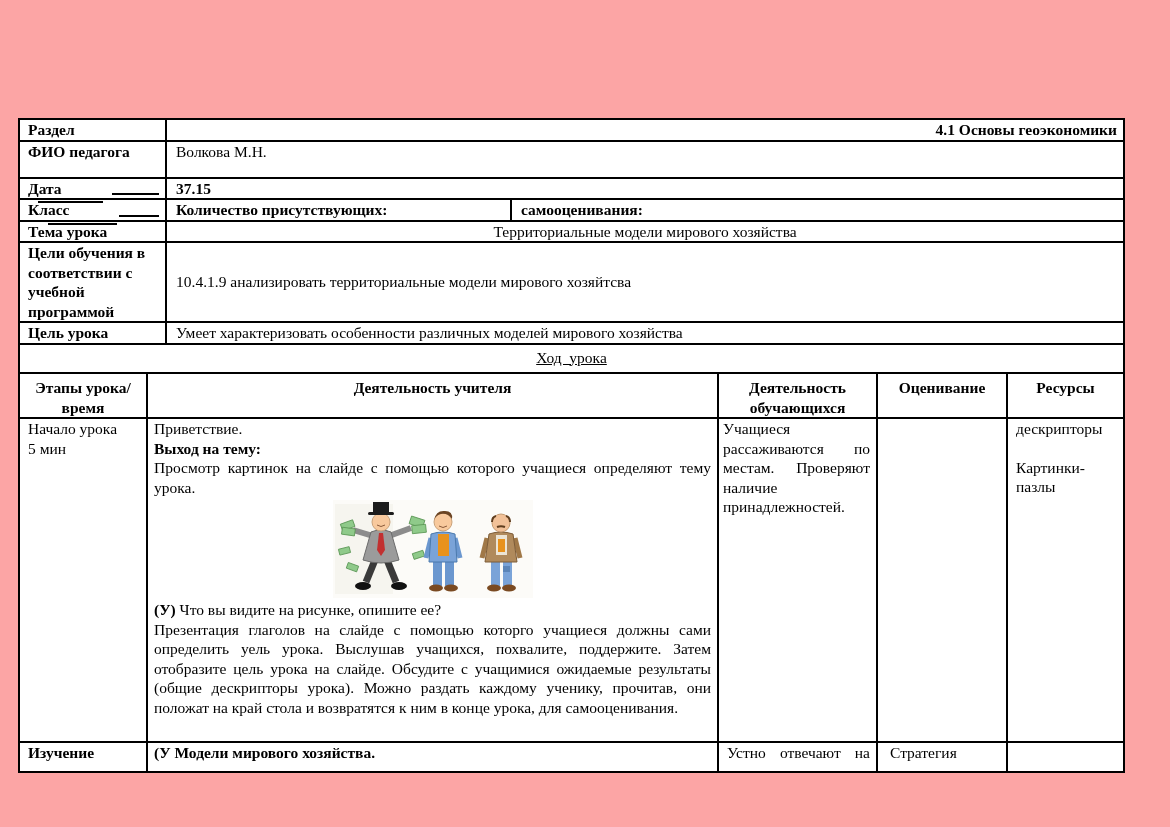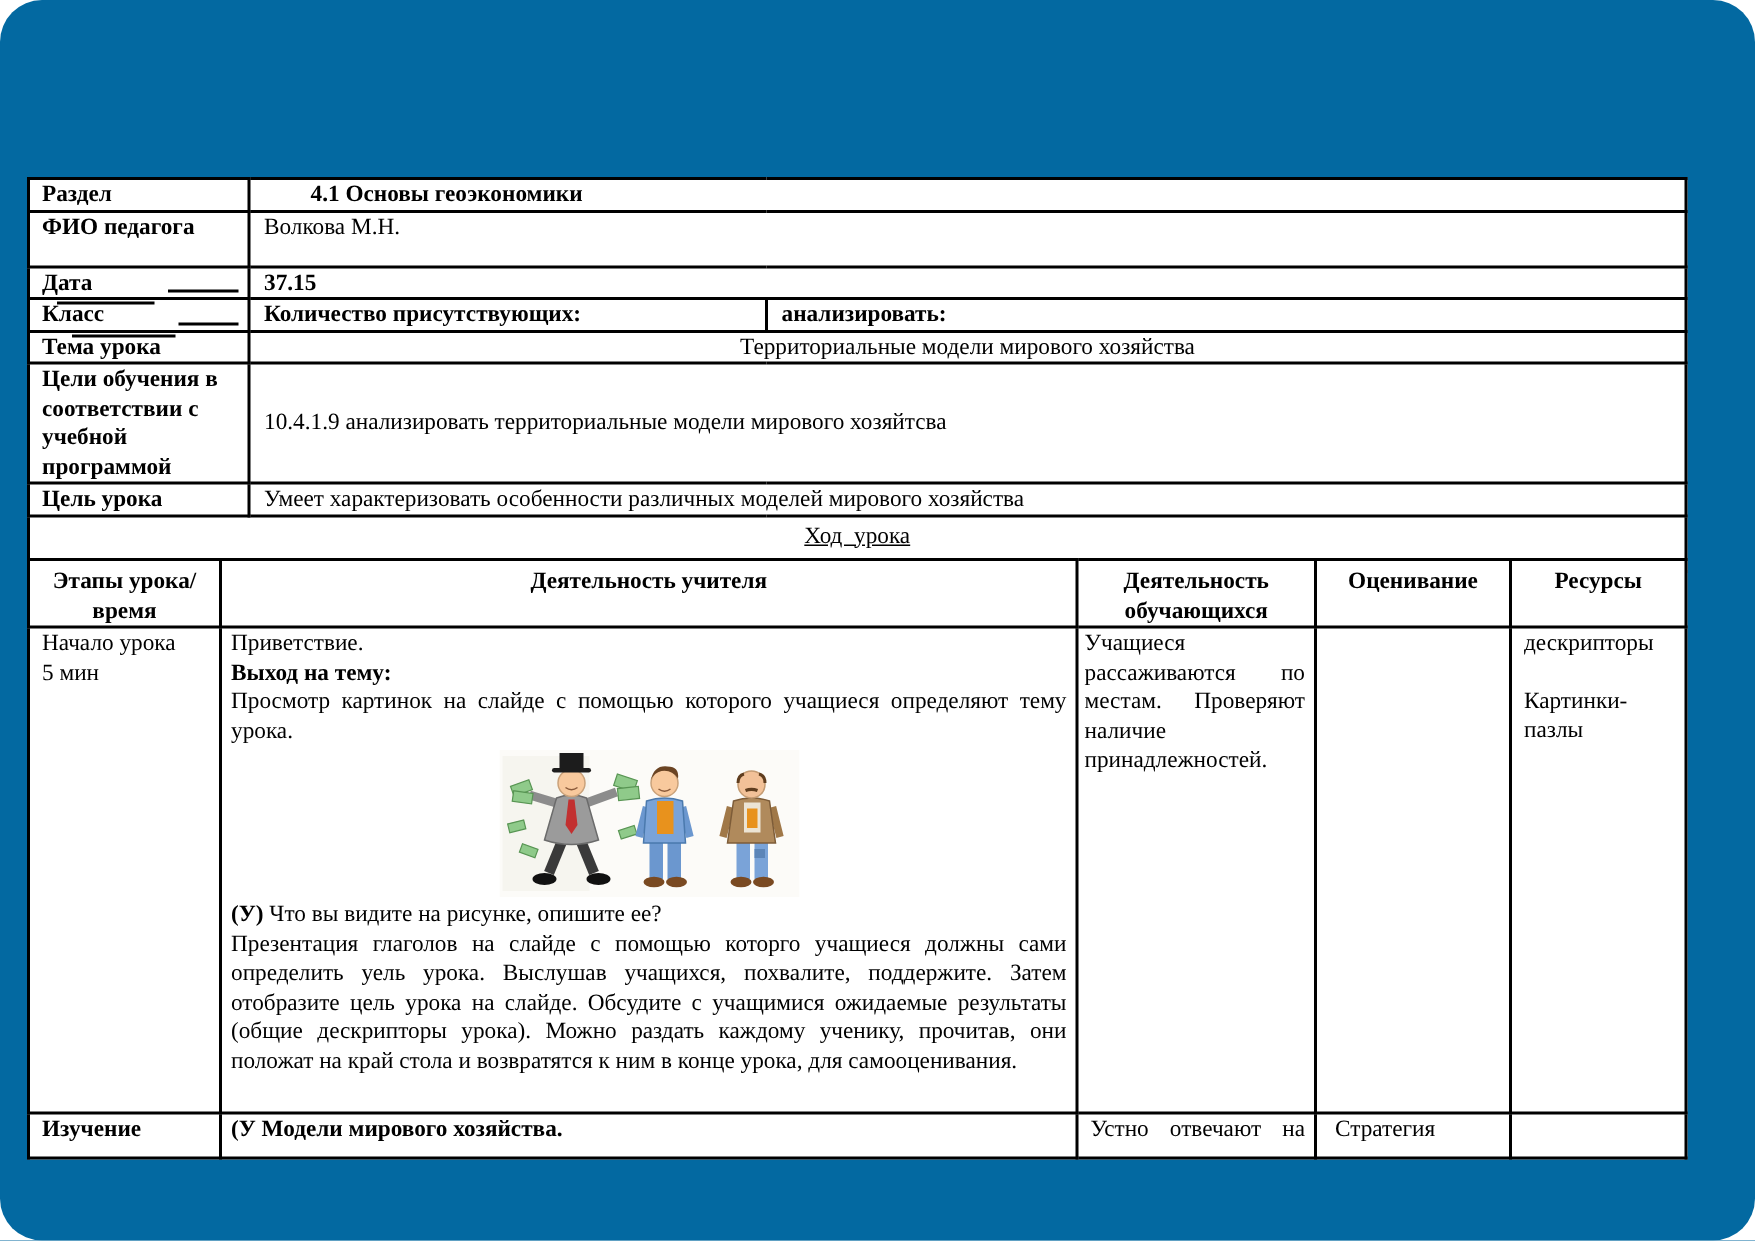--- a/index.html
+++ b/index.html
@@ -1,32 +1,32 @@
 <!DOCTYPE html>
 <html><head>
 <meta charset="utf-8">
 <style>
   html,body{margin:0;padding:0;}
   body{
     width:1170px;height:827px;background:#ffffff;overflow:hidden;
     font-family:"Liberation Serif", serif;color:#000;
     font-size:15.5px;line-height:19.5px;
   }
-  .doc{position:relative;width:1170px;height:827px;background:#0369a1;border-radius:28px;}
+  .doc{position:relative;width:1170px;height:827px;background:#fca5a5;}
   table{border-collapse:collapse;table-layout:fixed;position:absolute;background:#fff;}
   .t1{left:18px;top:118px;width:1105px;}
   .t2{left:18px;top:372px;width:1105px;}
   td,th{border:2px solid #000;padding:0 6px;vertical-align:top;position:relative;overflow:hidden;}
   .b{font-weight:bold;}
   .lbl{font-weight:bold;padding-left:8px;}
   .val{padding-left:9px;}
   .center{text-align:center;}
   .just{text-align:justify;}
   .justlast{text-align:justify;text-align-last:justify;}
-  .indent{padding-left:40px;}
+  .indent{padding-left:60px;text-align:right;}
   .vmid{vertical-align:middle;}
   .flow{text-align:center;white-space:pre-wrap;padding-top:3px;text-decoration:underline;}
   .h20{height:20px}.h37{height:37px}.h19{height:19px}.h78{height:78px}
   .hdr{height:40px}.hbody{height:324px}.hlast{height:30px}
   th{font-weight:bold;text-align:center;vertical-align:top;padding-top:4px;}
   .tabrow{display:flex;gap:44px;}
   .tabline{flex:1;border-bottom:2px solid #000;margin:0 0 3px 6px;}
   .dash{position:absolute;border-top:2px solid #000;height:0;}
   .dash-klass{top:1px;left:18px;width:65px;}
   .dash-tema{top:1px;left:28px;width:69px;}
@@ -64,21 +64,21 @@
     </tr>
     <tr class="h20">
       <td class="lbl">
         <i class="dash dash-klass"></i>
         <div class="tabrow">
               <span>Класс</span>
               <span class="tabline"></span>
             </div>
       </td>
       <td class="val b">Количество присутствующих:</td>
-      <td class="val b">анализировать:</td>
+      <td class="val b">самооценивания:</td>
     </tr>
     <tr class="h19">
       <td class="lbl">
         <i class="dash dash-tema"></i>
         <span>Тема урока</span>
       </td>
       <td class="center" colspan="2">Территориальные модели мирового хозяйства</td>
     </tr>
     <tr class="h78">
       <td class="lbl">Цели обучения в соответствии с учебной программой</td>

